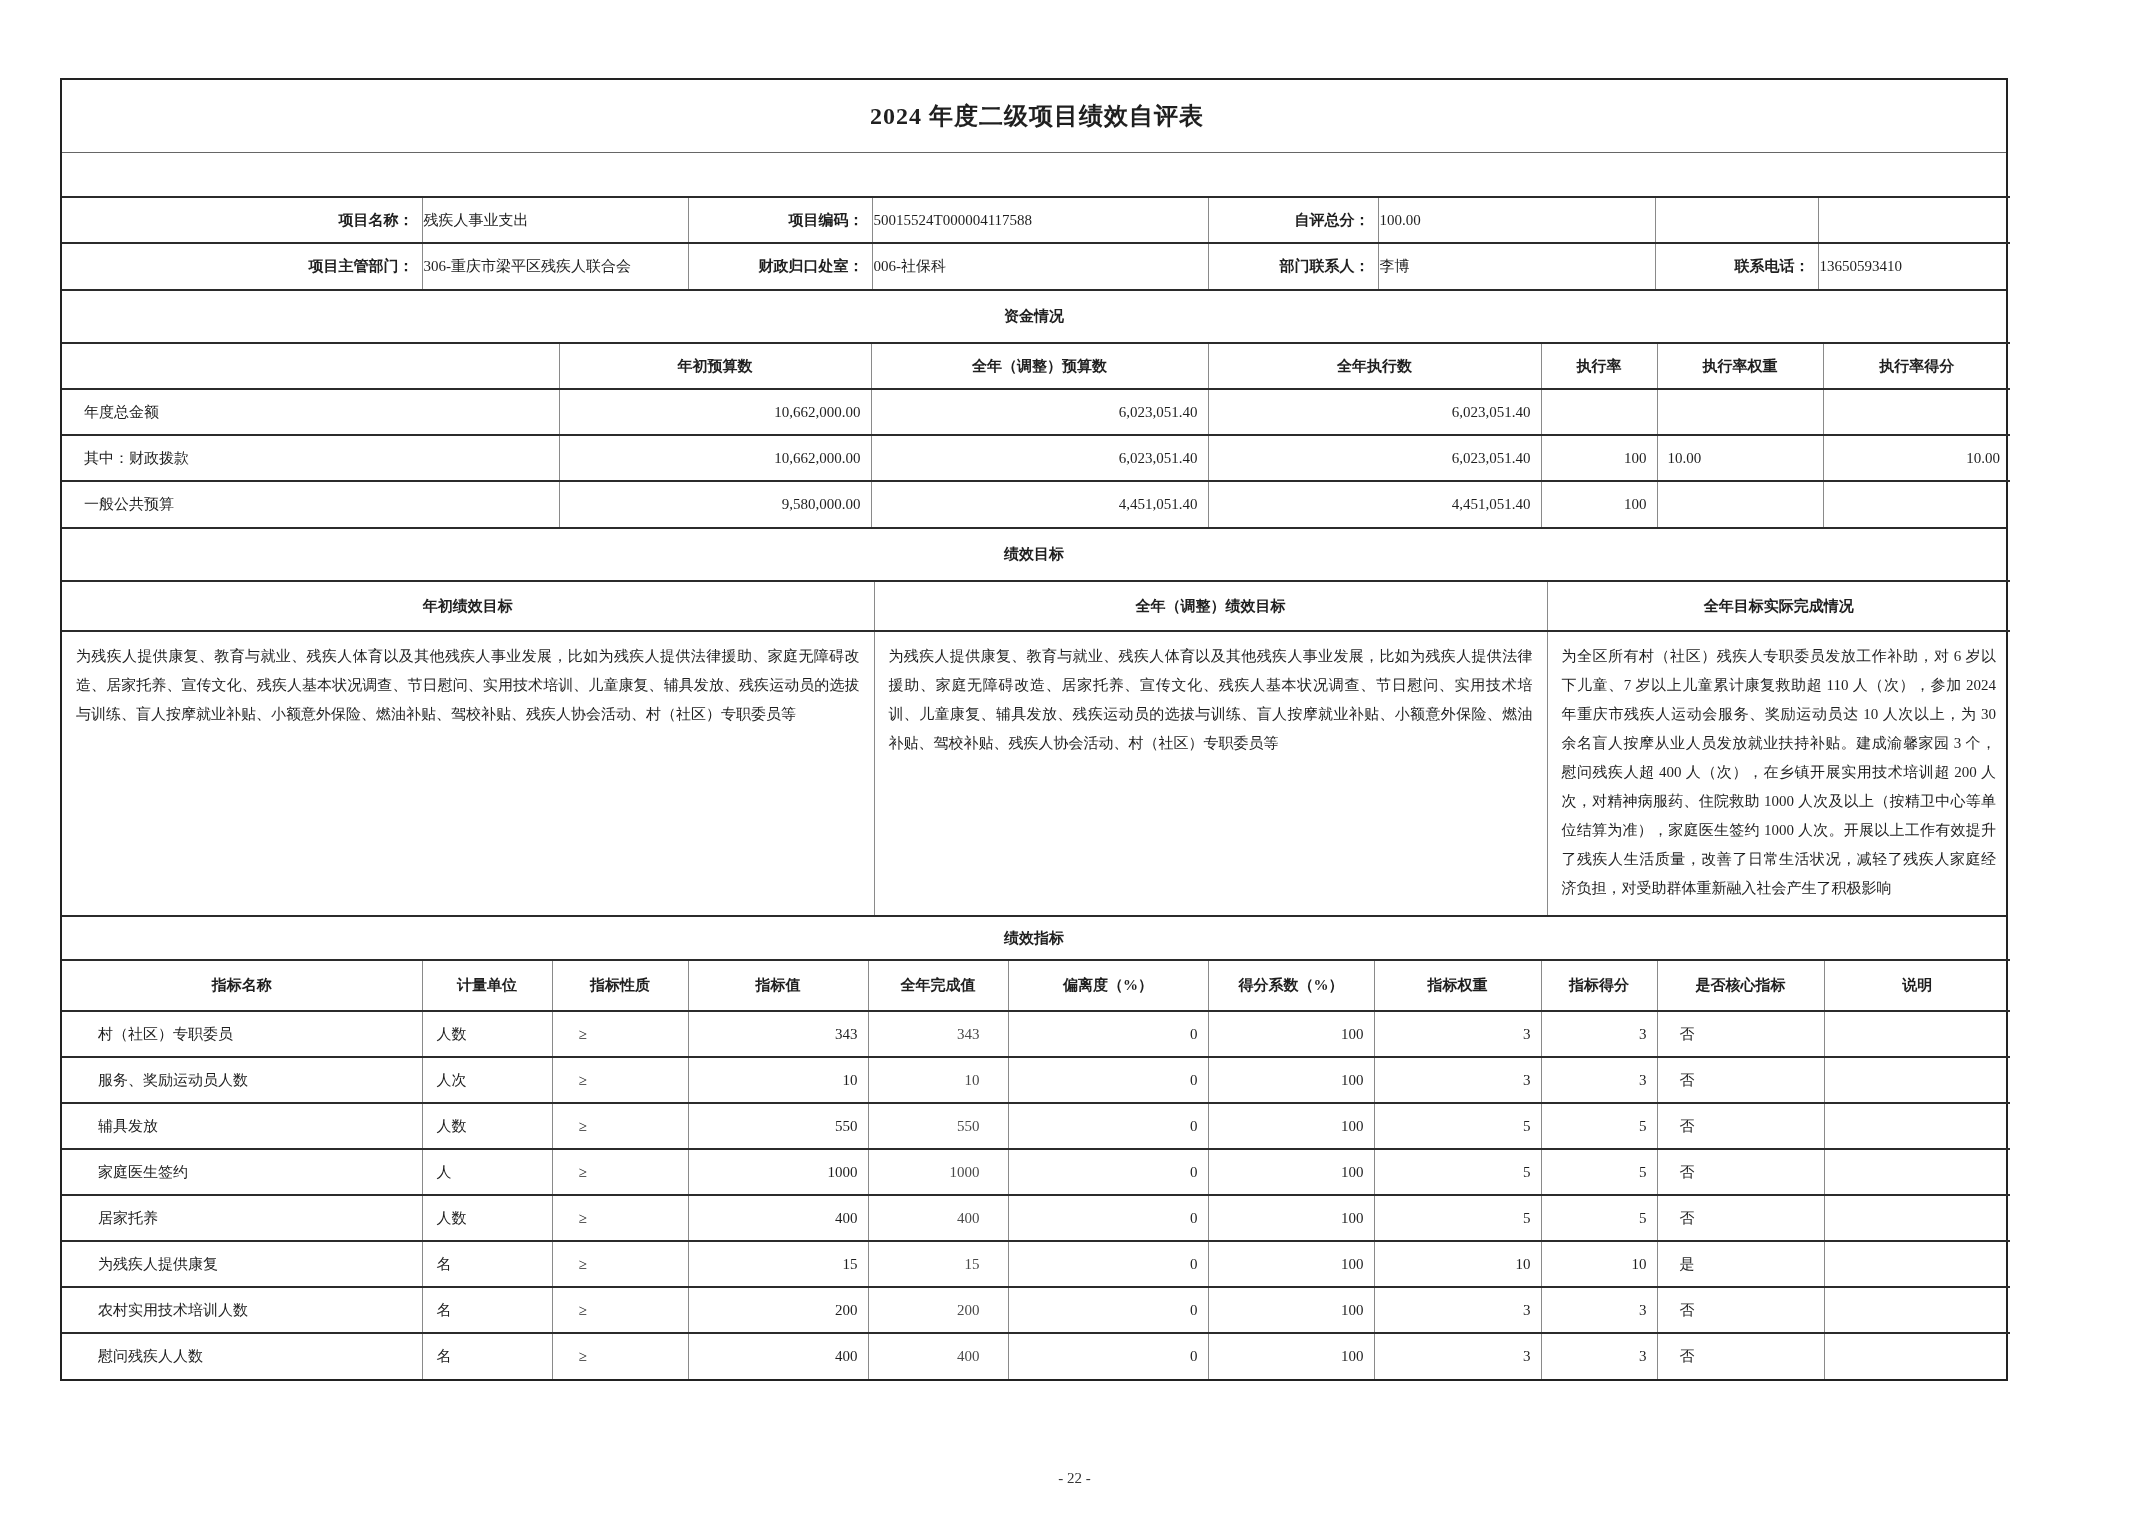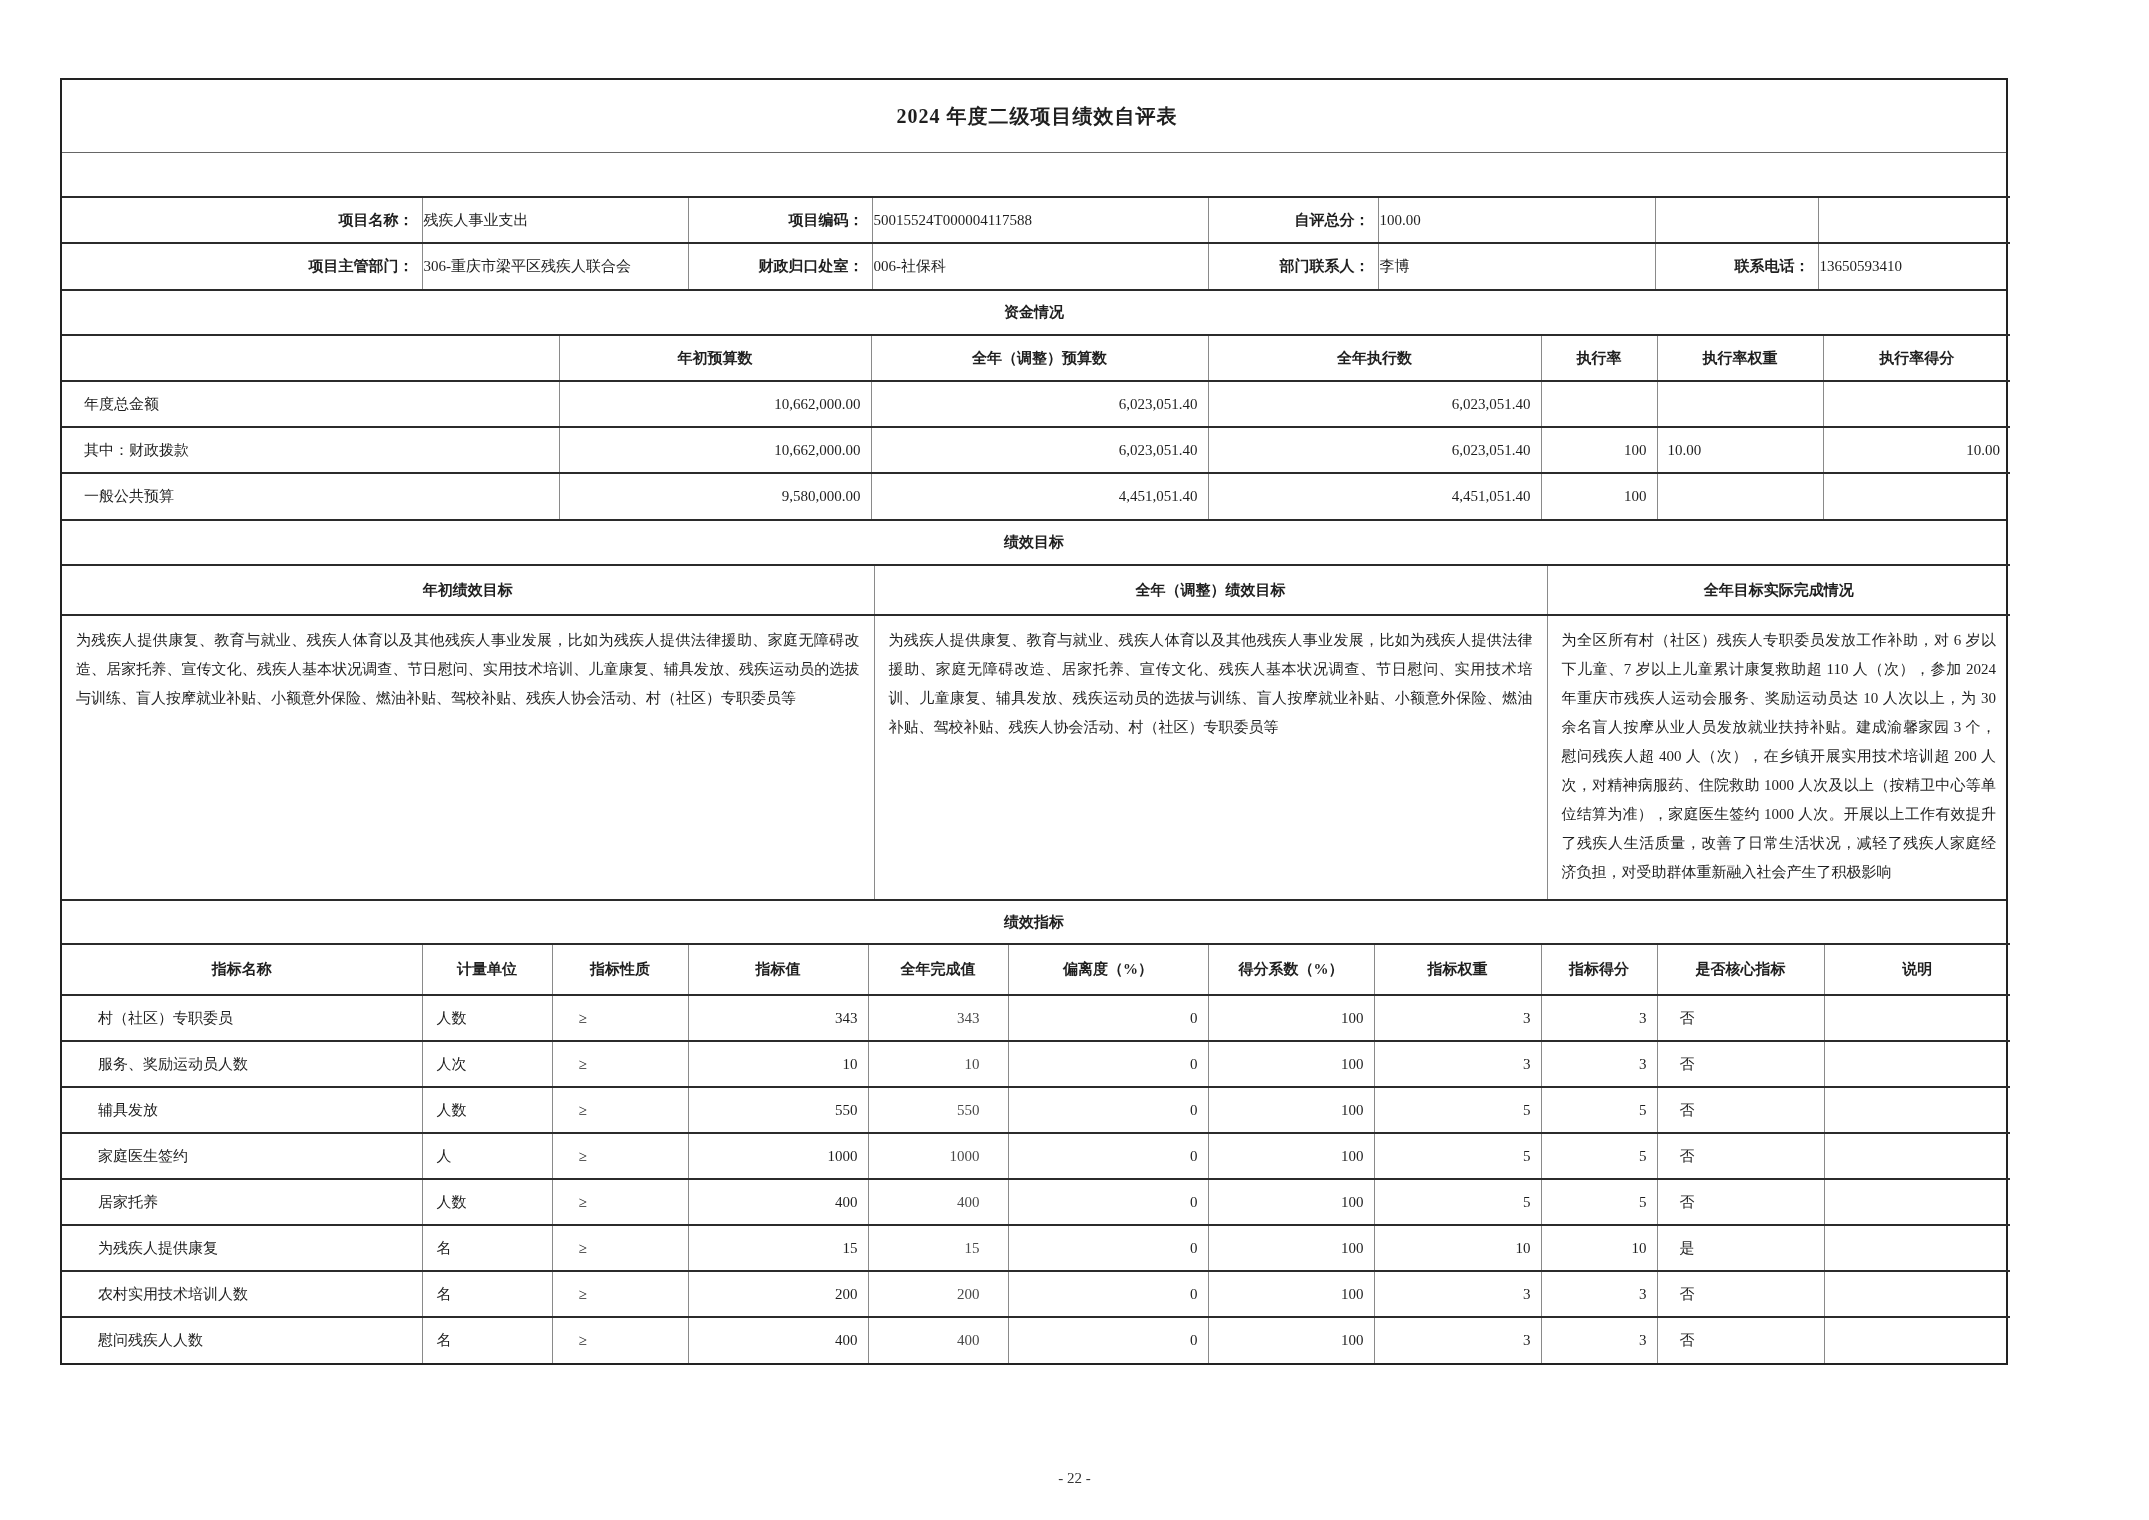--- a/index.html
+++ b/index.html
@@ -12,33 +12,33 @@
   .sheet{
     position:absolute;left:60px;top:78px;width:1948px;
     border:2px solid #222;box-sizing:border-box;background:#fff;
   }
   .sheet > *{box-sizing:border-box;}
   
   .sec{border-top:2px solid #2b2b2b;}
   .thin-sep{border-top:1px solid #666;}
 
   .title-row{height:72px;display:flex;align-items:center;justify-content:center;
-    font-size:20px;font-weight:bold;letter-spacing:1px;margin-left:6px;}
+    font-size:24px;font-weight:bold;letter-spacing:1px;margin-left:6px;}
   .blank-band{height:44px;}
 
   table{border-collapse:collapse;table-layout:fixed;width:100%;}
   td,th{box-sizing:border-box;overflow:hidden;white-space:nowrap;font-size:15px;font-weight:normal;vertical-align:middle;}
   
   td + td, th + th{border-left:1px solid #8a8a8a;}
   
   tr + tr td, tr + tr th{border-top:2px solid #2b2b2b;}
 
   .section-bar{display:flex;align-items:center;justify-content:center;
     font-weight:bold;font-size:15px;}
-  .bar-55{height:45px;} .bar-44{height:44px;}
+  .bar-55{height:53px;} .bar-44{height:44px;}
 
   .lbl{font-weight:bold;text-align:right;padding-right:8px;}
   .val{text-align:left;}
   .hdr{font-weight:bold;text-align:center;}
   .num{text-align:right;padding-right:10px;}
   .left-lbl{text-align:left;padding-left:22px;}
   .left-pad10{text-align:left;padding-left:10px;}
 
   .info-table tr{height:46px;margin-left:14px;}
   .fund-head tr{height:45px;}

